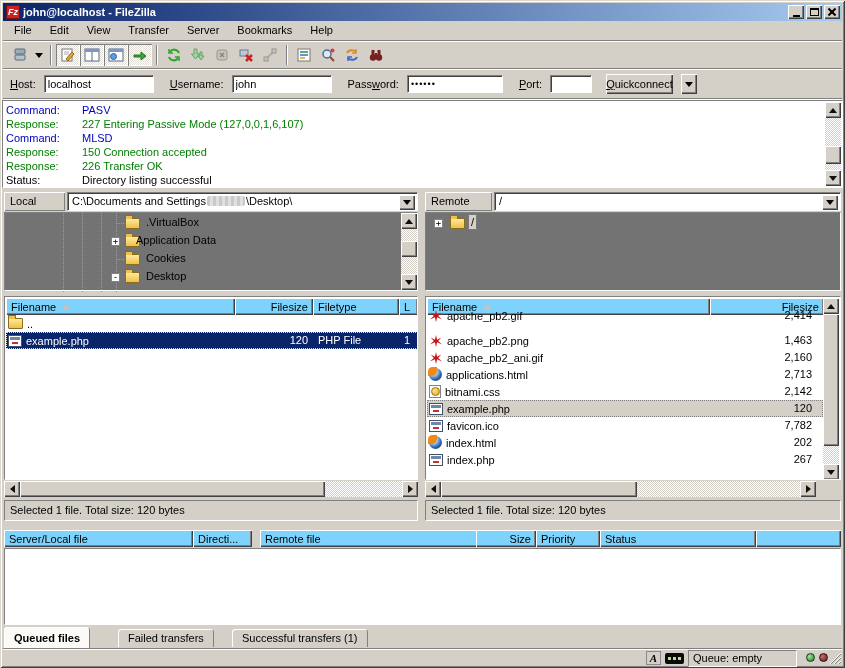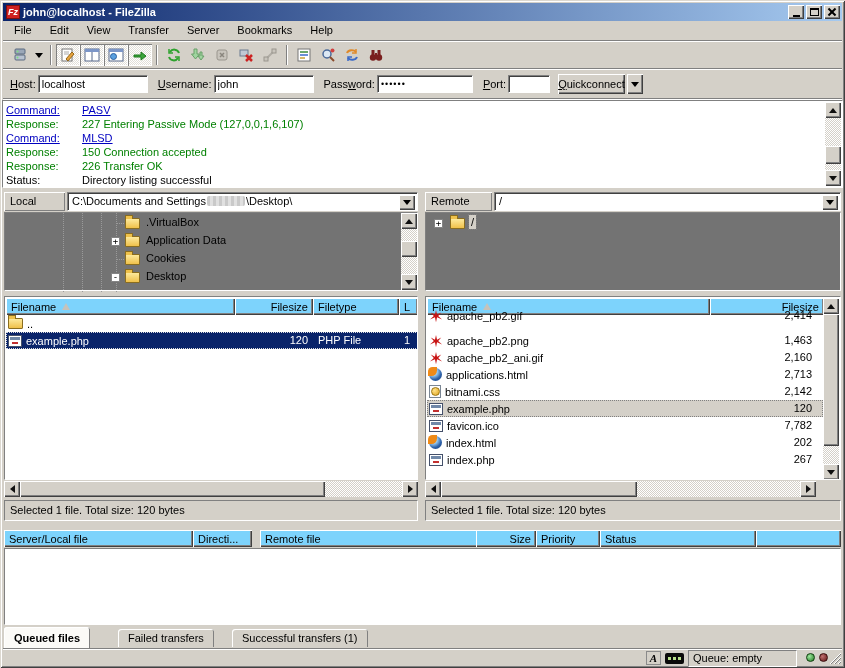--- a/index.html
+++ b/index.html
@@ -35,32 +35,32 @@
   .menu-item{padding:0 9px;line-height:19px;}
   
   .toolbar{left:3px;top:42px;width:839px;height:26px;display:flex;align-items:center;padding-left:5px;}
   .tbtn{width:24px;height:22px;display:flex;align-items:center;justify-content:center;}
   .tbtn.narrow{width:14px;}
   .tog{box-shadow: inset 1px 1px 0 #808080, inset -1px -1px 0 #ffffff;
        background:conic-gradient(#ffffff 25%, #e2dfd8 0 50%, #ffffff 0 75%, #e2dfd8 0) 0 0/2px 2px;}
   .tsep{width:2px;height:20px;margin:0 4px;box-shadow: inset 1px 0 0 #808080, inset -1px 0 0 #ffffff;}
   .tri-dn{width:0;height:0;border-left:4px solid transparent;border-right:4px solid transparent;border-top:5px solid #000;}
   
-  .quickbar{left:3px;top:70px;width:839px;height:28px;display:flex;align-items:center;gap:2px;padding-left:7px;}
+  .quickbar{left:3px;top:70px;width:839px;height:28px;display:flex;align-items:center;gap:8px;padding-left:7px;}
   .qlabel{white-space:nowrap;}
   .qlabel u{text-decoration:underline;}
   input.classic{height:18px;background:#fff;border:1px solid;border-color:#808080 #ffffff #ffffff #808080;
     box-shadow: inset 1px 1px 0 #404040;padding:0 3px;font-family:"Liberation Sans",sans-serif;font-size:11px;outline:none;}
   .qc-btn{height:20px;padding:0 0;display:flex;align-items:center;font-size:11px;}
   .qc-drop{width:16px;height:20px;display:flex;align-items:center;justify-content:center;}
   
   .logpane{left:2px;top:100px;width:841px;height:88px;background:#fff;border:1px solid;border-color:#808080 #fff #fff #808080;padding:2px 20px 0 3px;overflow:hidden;}
   .log-line{display:flex;line-height:14px;white-space:nowrap;}
   .log-prefix{width:76px;flex:none;}
-  .t-command{color:#0000c0;text-decoration:underline;}
+  .t-command{color:#0000c0;}
   .t-response{color:#008000;}
   .t-status{color:#000;}
   
   .sb-btn{position:absolute;width:16px;height:16px;display:flex;align-items:center;justify-content:center;background:#d4d0c8;box-shadow: inset 1px 1px 0 #ffffff, inset -1px -1px 0 #404040, inset -2px -2px 0 #808080;}
   .sb-track{position:absolute;background:conic-gradient(#ffffff 25%, #d4d0c8 0 50%, #ffffff 0 75%, #d4d0c8 0) 0 0/2px 2px;}
   .sb-thumb{position:absolute;background:#d4d0c8;box-shadow: inset 1px 1px 0 #ffffff, inset -1px -1px 0 #404040, inset -2px -2px 0 #808080;}
   .tri-u{width:0;height:0;border-left:4px solid transparent;border-right:4px solid transparent;border-bottom:5px solid #101010;}
   .tri-d{width:0;height:0;border-left:4px solid transparent;border-right:4px solid transparent;border-top:5px solid #101010;}
   .tri-l{width:0;height:0;border-top:4px solid transparent;border-bottom:4px solid transparent;border-right:5px solid #101010;}
   .tri-r{width:0;height:0;border-top:4px solid transparent;border-bottom:4px solid transparent;border-left:5px solid #101010;}
@@ -336,21 +336,21 @@
     <div class="dotline" style="left:77px;top:0;height:79px;"></div>
     <div class="dotline" style="left:96px;top:0;height:79px;"></div>
     <div class="dotline" style="left:111px;top:0;height:79px;"></div>
 
     <div class="dothoriz" style="left:111px;top:10px;width:8px;"></div>
     <span class="folder" style="left:120px;top:5px;"></span>
     <span class="tree-label" style="left:139px;top:2px;">.VirtualBox</span>
 
     <span class="expander" style="left:106px;top:24px;">+</span>
     <span class="folder" style="left:120px;top:23px;"></span>
-    <span class="tree-label" style="left:139px;top:20px;">Application Data</span>
+    <span class="tree-label" style="left:129px;top:20px;">Application Data</span>
 
     <div class="dothoriz" style="left:111px;top:46px;width:8px;"></div>
     <span class="folder" style="left:120px;top:41px;"></span>
     <span class="tree-label" style="left:139px;top:38px;">Cookies</span>
 
     <span class="expander" style="left:106px;top:60px;">-</span>
     <span class="folder" style="left:120px;top:59px;"></span>
     <span class="tree-label" style="left:139px;top:56px;">Desktop</span>
 
     <div class="abs" style="right:0;top:0;width:16px;height:77px;">

